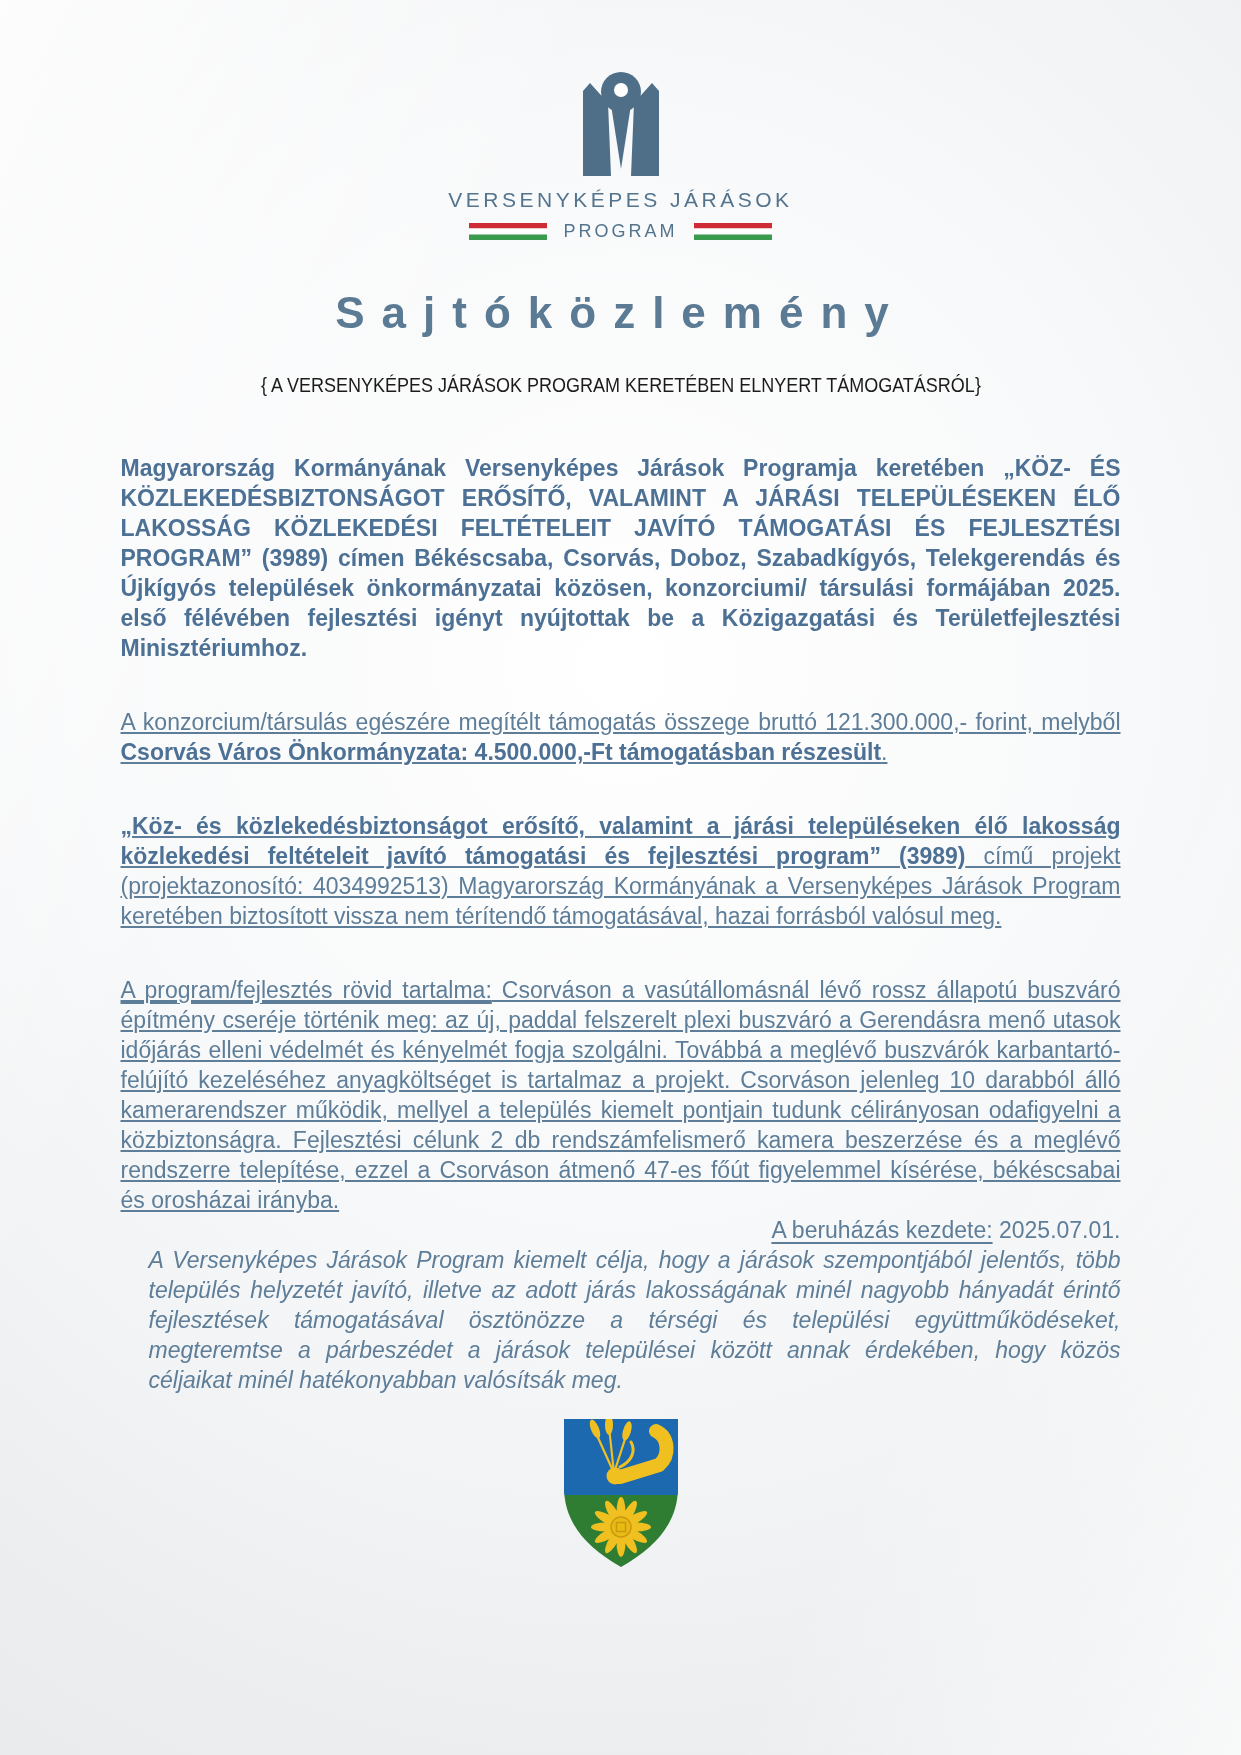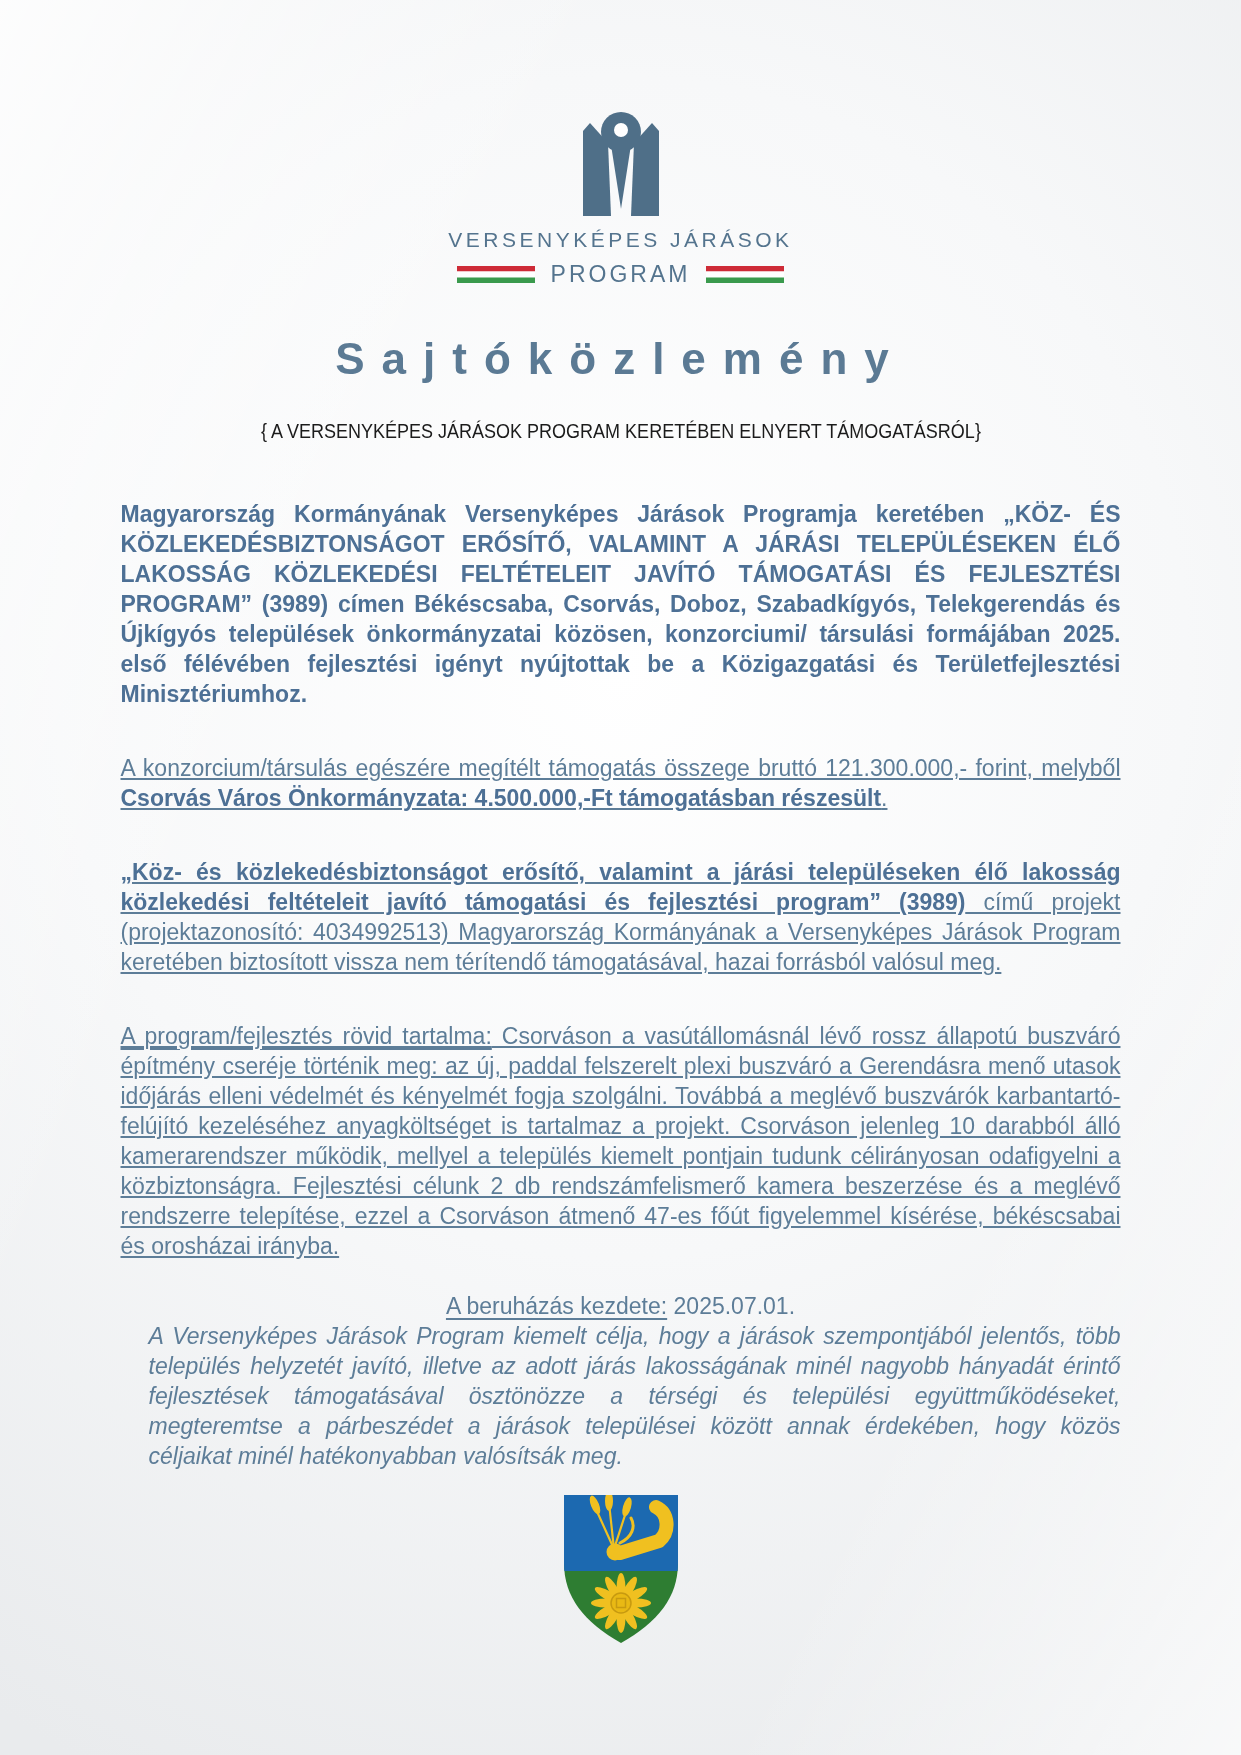--- a/index.html
+++ b/index.html
@@ -7,34 +7,34 @@
     position:relative;
     width:1241px;height:1755px;
     margin:0 auto;
     background:
       linear-gradient(115deg, rgba(255,255,255,.85) 0%, rgba(255,255,255,0) 30%),
       linear-gradient(295deg, rgba(255,255,255,.7) 0%, rgba(255,255,255,0) 25%),
       radial-gradient(ellipse 95% 70% at 50% 38%, #ffffff 0%, #f7f8f9 48%, #e9ebed 100%);
     overflow:hidden;
     font-family:"Liberation Sans", sans-serif;
   }
-  .logo-block{padding-top:112px;text-align:center;}
+  .logo-block{padding-top:72px;text-align:center;}
   .logo-pin{display:block;margin:0 auto;}
   .logo-name{
     margin-top:12px;
     font-size:21px;letter-spacing:3.5px;
     color:#54748e;font-weight:400;
   }
   .logo-program-row{
     margin-top:9px;
     display:flex;align-items:center;justify-content:center;gap:16px;
   }
   .flag{display:block;}
   .logo-program{
-    font-size:23px;letter-spacing:3px;color:#54748e;
+    font-size:18px;letter-spacing:3px;color:#54748e;
   }
   .doc-title{
     margin-top:46px;
     text-align:center;
     font-family:Liberation Sans, sans-serif;
     font-weight:700;
     font-size:44px;
     letter-spacing:17px;
     color:#5b7a94;
   }
@@ -51,21 +51,21 @@
     margin:56px auto 0 auto;
     font-size:23px;
     line-height:30px;
     color:#5d7d98;
   }
   .para{margin:0;text-align:justify;}
   .para + .para{margin-top:44px;text-decoration:underline;}
   .bold{font-weight:700;color:#4d7095;}
   .p1{font-weight:700;color:#4d7095;}
   .u{text-decoration:underline;text-underline-offset:4px;}
-  .dates{margin-top:30px;text-align:center;}
+  .dates{text-align:right;}
   .italic-para{font-style:italic;margin-left:28px;}
   .closing{margin-top:30px;text-align:center;}
   .crest-block{margin-top:20px;text-align:center;}
 </style>
 </head>
 <body>
 
 <div class="page">
 
   <div class="logo-block">

